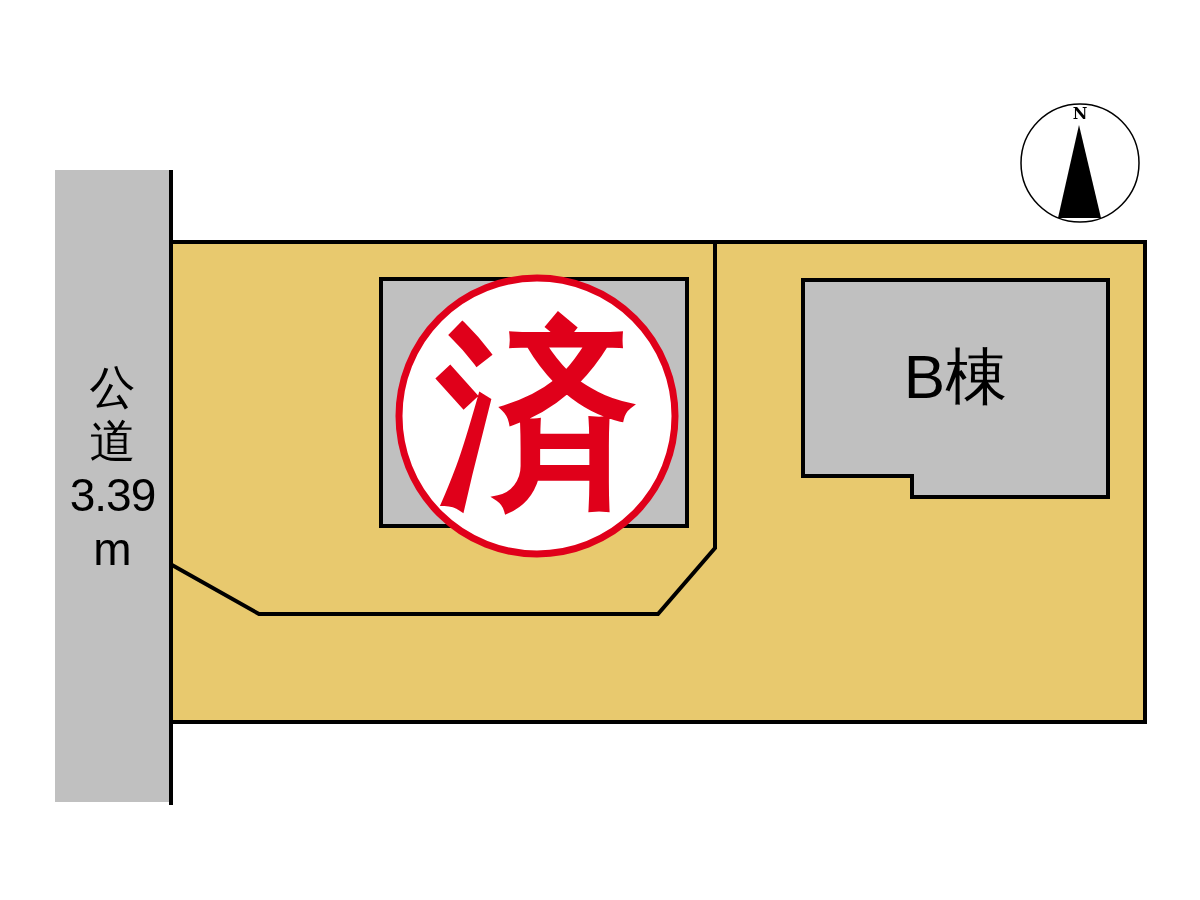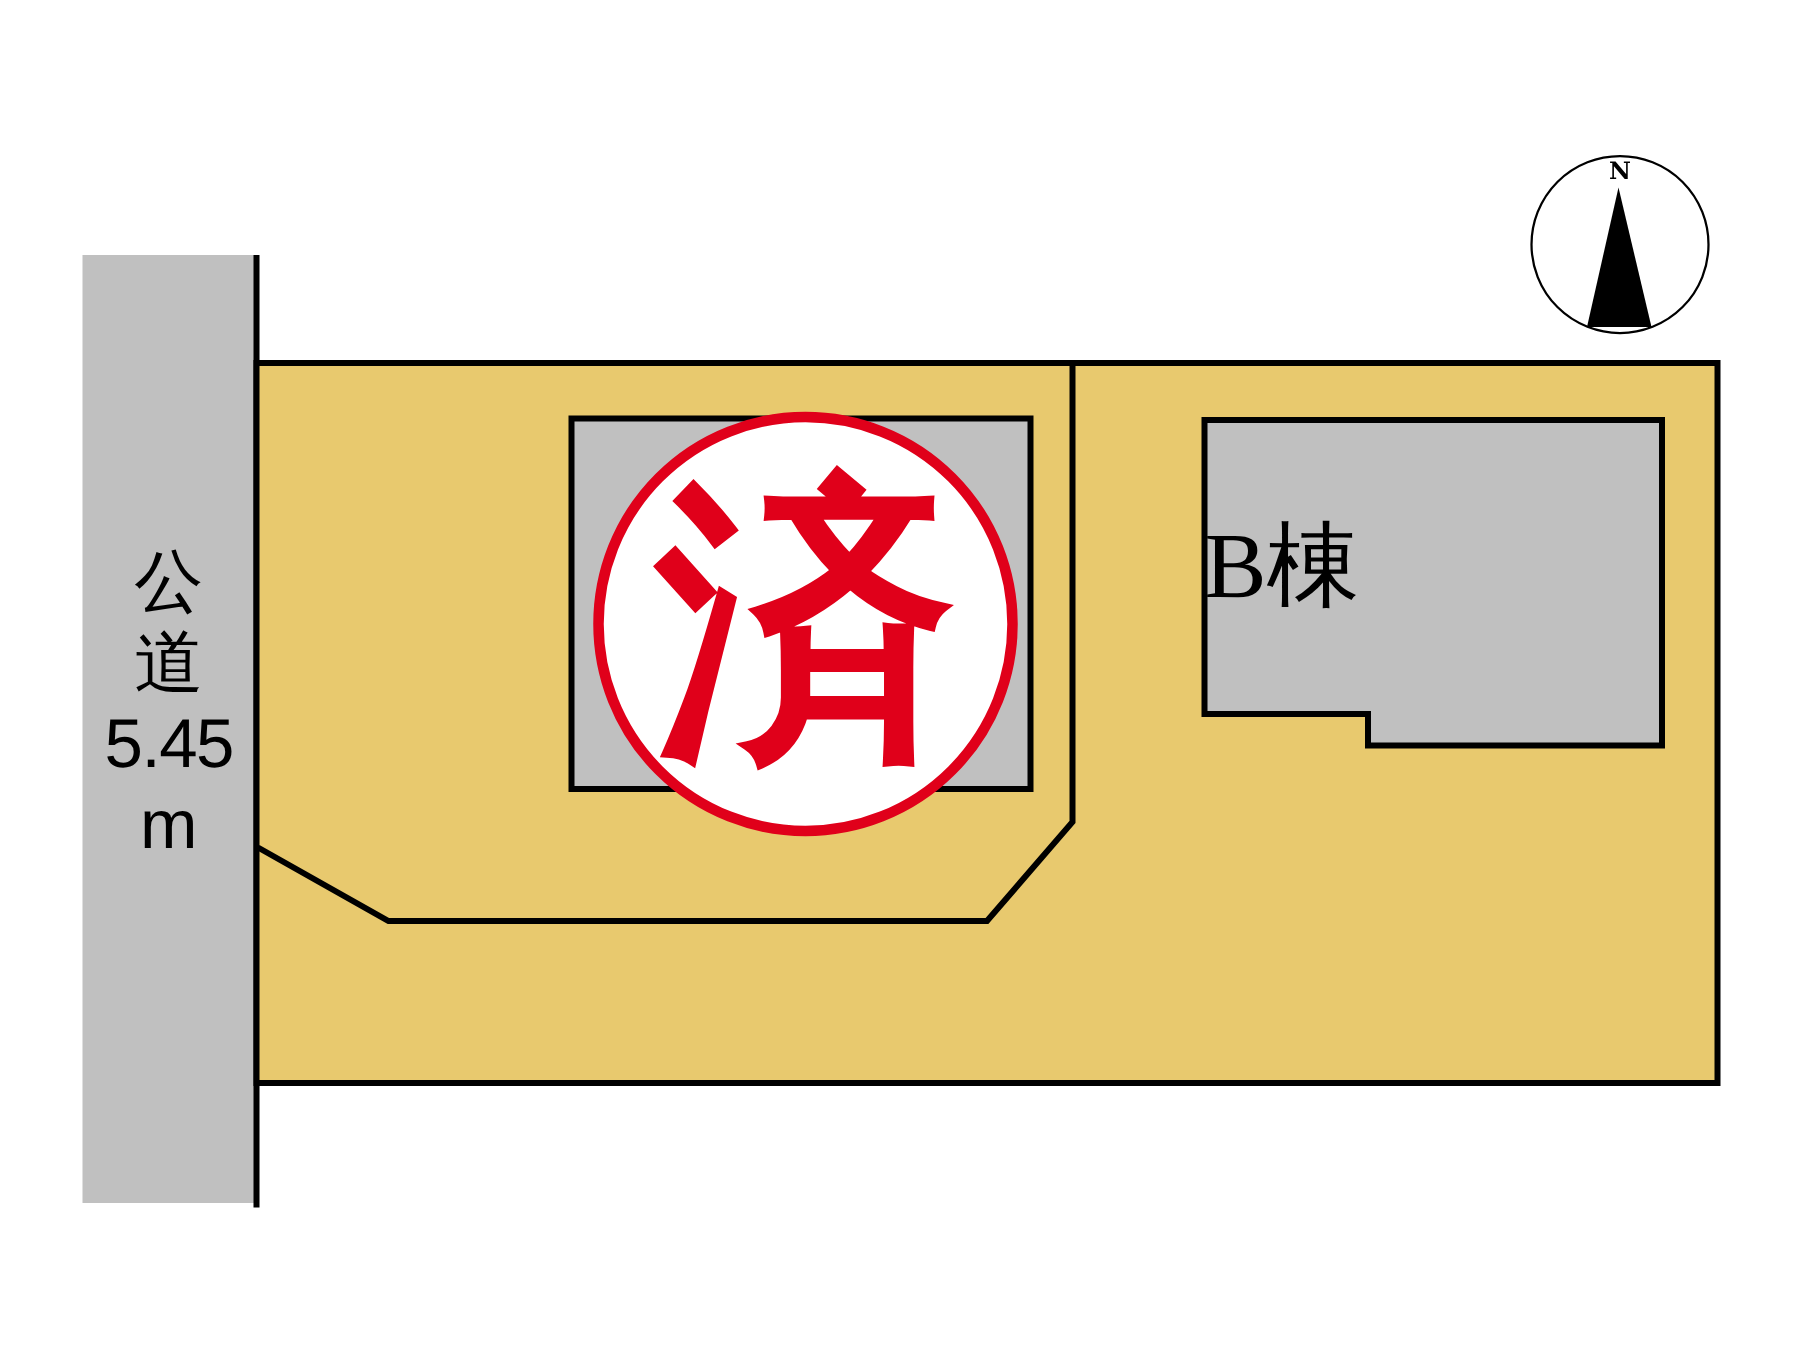--- a/index.html
+++ b/index.html
@@ -6,22 +6,22 @@
   body { width: 1200px; height: 900px; position: relative; overflow: hidden; font-family: "DejaVu Sans", "Liberation Sans", sans-serif; }
   svg.map { position: absolute; left: 0; top: 0; }
   .road-label {
     position: absolute; left: 55px; width: 115px; top: 360px;
     text-align: center; color: #000; font-family: "DejaVu Sans", sans-serif;
   }
   .road-label .kanji { display: block; font-size: 46px; line-height: 54px; }
   .road-label .num { display: block; font-size: 46px; line-height: 54px; font-family: "Liberation Sans", sans-serif; letter-spacing: -1px; }
   .road-label .unit { display: block; font-size: 46px; line-height: 54px; font-family: "Liberation Sans", sans-serif; }
   .b-label {
-    position: absolute; left: 803px; top: 335px; width: 305px; text-align: left;
-    font-size: 62px; color: #000; font-family: Liberation Serif, serif;
+    position: absolute; left: 803px; top: 335px; width: 305px; text-align: center;
+    font-size: 62px; color: #000; font-family: Liberation Sans, sans-serif;
   }
   .stamp-text {
     position: absolute; left: 397px; top: 276px; width: 280px; height: 280px;
     display: flex; align-items: center; justify-content: center;
     font-size: 200px; font-weight: bold; color: #e0001a; font-family: "DejaVu Sans", sans-serif;
     line-height: 1;
   }
   .compass-n {
     position: absolute; left: 1066px; top: 104px; width: 28px; text-align: center;
     font-family: "DejaVu Serif", serif; font-weight: bold; font-size: 16px; color: #000;
@@ -45,21 +45,21 @@
 
   <circle cx="537" cy="416" r="138" fill="#ffffff" stroke="#e0001a" stroke-width="7"></circle>
 
   <circle cx="1080" cy="163" r="59" fill="#ffffff" stroke="#000" stroke-width="1.5"></circle>
   <polygon points="1079,125 1058,218 1101,218" fill="#000"></polygon>
 </svg>
 
 <div class="road-label">
   <span class="kanji">公</span>
   <span class="kanji">道</span>
-  <span class="num">5.45</span>
+  <span class="num">3.39</span>
   <span class="unit">m</span>
 </div>
 
 <div class="stamp-text">済</div>
 
 <div class="b-label">B棟</div>
 
 <div class="compass-n">N</div>
 
 </body></html>

